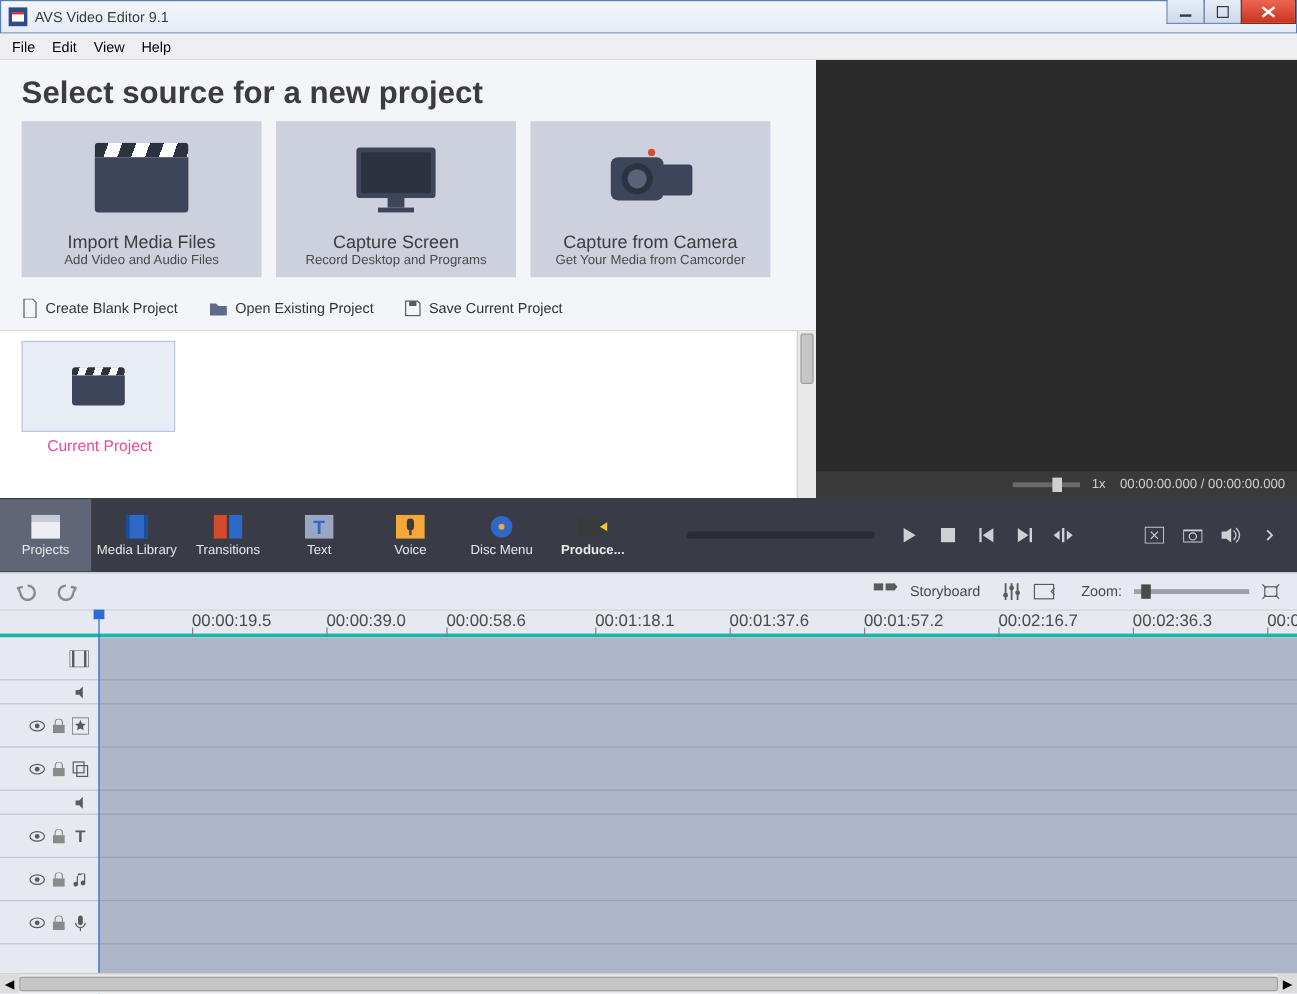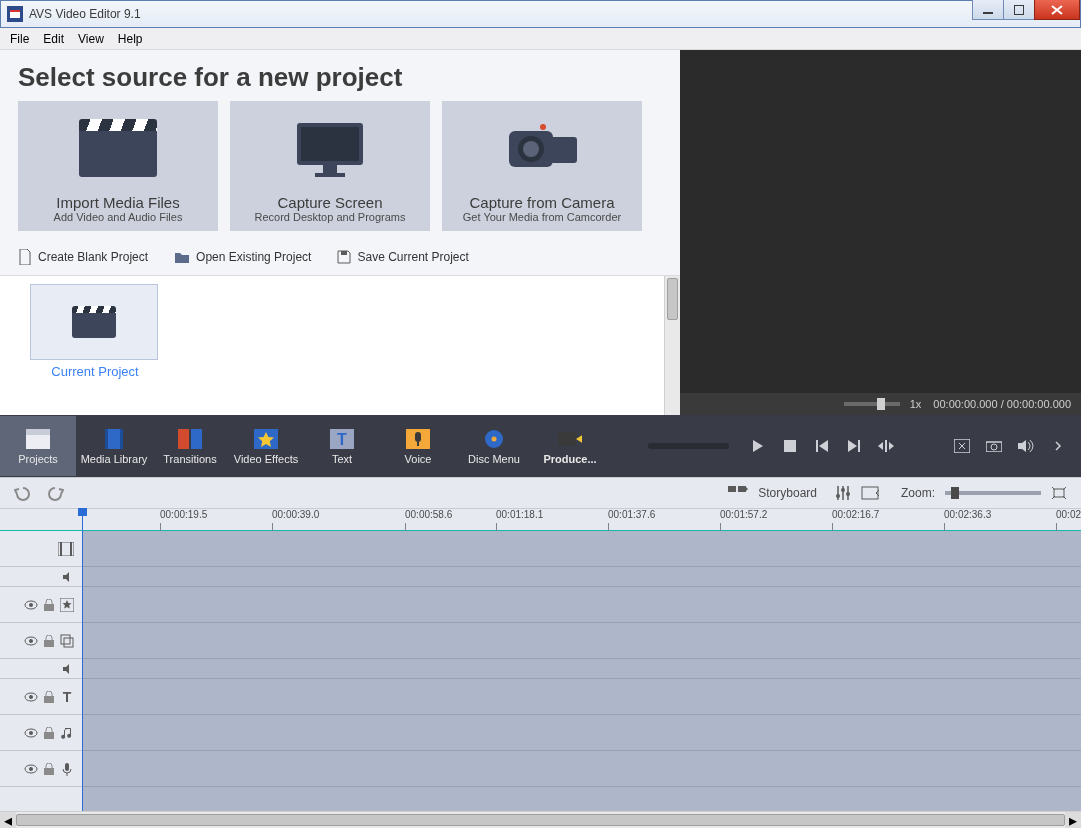--- a/index.html
+++ b/index.html
@@ -25,21 +25,21 @@
   .source-area h1{ font-size:26px; font-weight:600; color:#3c3c3c; padding:12px 18px 8px;}
   .source-cards{ display:flex; gap:12px; padding:0 18px;}
   .card{ width:200px; height:130px; background:#ccd1dd; text-align:center; display:flex; flex-direction:column; align-items:center; justify-content:center; padding-bottom:8px;}
   .card .icon-zone{flex:1; display:flex; align-items:center; justify-content:center;}
   .card-title{ font-size:15px; color:#3c3c3c;}
   .card-sub{ font-size:11px; color:#4a4a4a;}
 
   .proj-actions{ display:flex; gap:26px; padding:18px 18px 10px; font-size:12px; color:#333;}
   .proj-actions .act{display:flex; align-items:center; gap:6px;}
   .proj-thumbs{ flex:1; display:flex; gap:26px; padding:8px 18px; background:#fff; border-top:1px solid #dadada; align-items:flex-start; position:relative;}
-  .thumb{ width:130px; text-align:center; font-size:13px; color:#3b82f6;margin-left:12px;}
+  .thumb{ width:130px; text-align:center; font-size:13px; color:#ec4899;}
   .thumb .clap{ width:128px; height:76px; border:1px solid #b8c5dc; background:#e8ecf5; display:flex; align-items:center; justify-content:center; margin-bottom:4px;}
   .thumb-scroll{position:absolute; right:0; top:0; bottom:0; width:16px; background:#e9e9e9; border-left:1px solid #cfcfcf;}
   .thumb-scroll::before{content:""; position:absolute; top:2px; left:2px; right:2px; height:40px; background:#c6c6c6; border:1px solid #9e9e9e; border-radius:2px;}
 
   
   .preview{ flex:1; background:#3a3a3a; display:flex; flex-direction:column;}
   .preview-canvas{ flex:1; background:#2b2b2b; margin:0;}
   .preview-bar{ height:22px; background:#3a3a3a; display:flex; align-items:center; justify-content:flex-end; color:#cfcfcf; font-size:11px; padding:0 10px; gap:12px;}
   .speed-area{display:flex; align-items:center; gap:10px;}
   .mini-slider{ width:56px; height:4px; background:#6a6a6a; position:relative;}
@@ -65,21 +65,21 @@
   
   .tl-tools{ height:32px; background:#e6e9f0; border-top:1px solid #c8cbd2; border-bottom:1px solid #c8cbd2; display:flex; align-items:center; padding:0 14px; font-size:12px; color:#4a4a4a;}
   .tl-tools .undo-redo{display:flex; gap:10px;}
   .tl-tools .spacer{flex:1;}
   .tl-tools .grp{display:flex; align-items:center; gap:10px;}
   .zoom-slider{ width:96px; height:4px; background:#9aa0ac; position:relative;}
   .zoom-slider::after{content:""; position:absolute; top:-4px; left:6%; width:8px; height:12px; background:#4a4a4a;}
 
   
   .timeline{ height: calc(828px - 28px - 22px - 365px - 62px - 32px); background:#e6e9f0; display:flex; flex-direction:column; position:relative;}
-  .ruler{ height:22px; background:#e6e9f0; border-bottom:1px solid #14b8a6; position:relative; font-size:10px; color:#4a4a4a;}
+  .ruler{ height:22px; background:#e6e9f0; border-bottom:3px solid #14b8a6; position:relative; font-size:14px; color:#4a4a4a;}
   .ruler .tick{position:absolute; top:0;}
   .ruler .tick::before{content:""; position:absolute; left:0; top:14px; width:1px; height:8px; background:#7d8390;}
   .playhead{position:absolute; left:82px; top:0; width:1px; height:100%; background:#2b6bd6;}
   .playhead::before{content:"";position:absolute; top:-1px; left:-4px; width:9px; height:8px; background:#2b6bd6;}
   .tracks{ flex:1; display:flex; flex-direction:column; overflow:hidden;}
   .tracks-inner{flex:1; display:flex;}
   .track-heads{ flex:0 0 82px; background:#e6e9f0;}
   .track-heads .row{ height:36px; border-bottom:1px solid #c1c6d0; display:flex; align-items:center; justify-content:flex-end; gap:6px; padding:0 8px;}
   .track-heads .row.slim{height:20px;}
   .track-area{ flex:1; background:#aeb7c9; position:relative; }
@@ -254,29 +254,20 @@
         <svg width="24" height="20">
           <rect width="11" height="20" fill="#d24b2e"></rect>
           <rect x="13" width="11" height="20" fill="#2e69c8"></rect>
         </svg>
       </div>
     <span>Transitions</span>
   </div>
   <div class="tab-btn">
     <div class="ticon">
         <svg width="24" height="20">
-          <rect width="24" height="20" fill="#2e69c8"></rect>
-          <path d="M12 3l2.4 5 5.6.5-4.2 3.7L17 18l-5-3-5 3 1.2-5.8L4 8.5l5.6-.5z" fill="#f4c733"></path>
-        </svg>
-      </div>
-    <span>Video Effects</span>
-  </div>
-  <div class="tab-btn">
-    <div class="ticon">
-        <svg width="24" height="20">
           <rect width="24" height="20" fill="#9aa6c2"></rect>
           <text x="12" y="16" text-anchor="middle" font-size="16" font-weight="700" fill="#2e69c8">T</text>
         </svg>
       </div>
     <span>Text</span>
   </div>
   <div class="tab-btn">
     <div class="ticon">
         <svg width="24" height="20">
           <rect width="24" height="20" fill="#f4a83a"></rect>
@@ -416,21 +407,21 @@
           <path d="M1 1l3 3M15 1l-3 3M1 13l3-3M15 13l-3-3" stroke="#5a5a5a"></path>
         </svg>
       </span>
   </div>
 </div>
 
 <div class="timeline">
   <div class="ruler" id="ruler">
       <div class="tick" style="left: 160px;">00:00:19.5</div>
       <div class="tick" style="left: 272px;">00:00:39.0</div>
-      <div class="tick" style="left: 405px;">00:00:58.6</div>
+      <div class="tick" style="left: 372px;">00:00:58.6</div>
       <div class="tick" style="left: 496px;">00:01:18.1</div>
       <div class="tick" style="left: 608px;">00:01:37.6</div>
       <div class="tick" style="left: 720px;">00:01:57.2</div>
       <div class="tick" style="left: 832px;">00:02:16.7</div>
       <div class="tick" style="left: 944px;">00:02:36.3</div>
       <div class="tick" style="left: 1056px;">00:02:55.8</div>
     </div>
   <div class="tracks">
     <div class="tracks-inner">
       <div class="track-heads">

